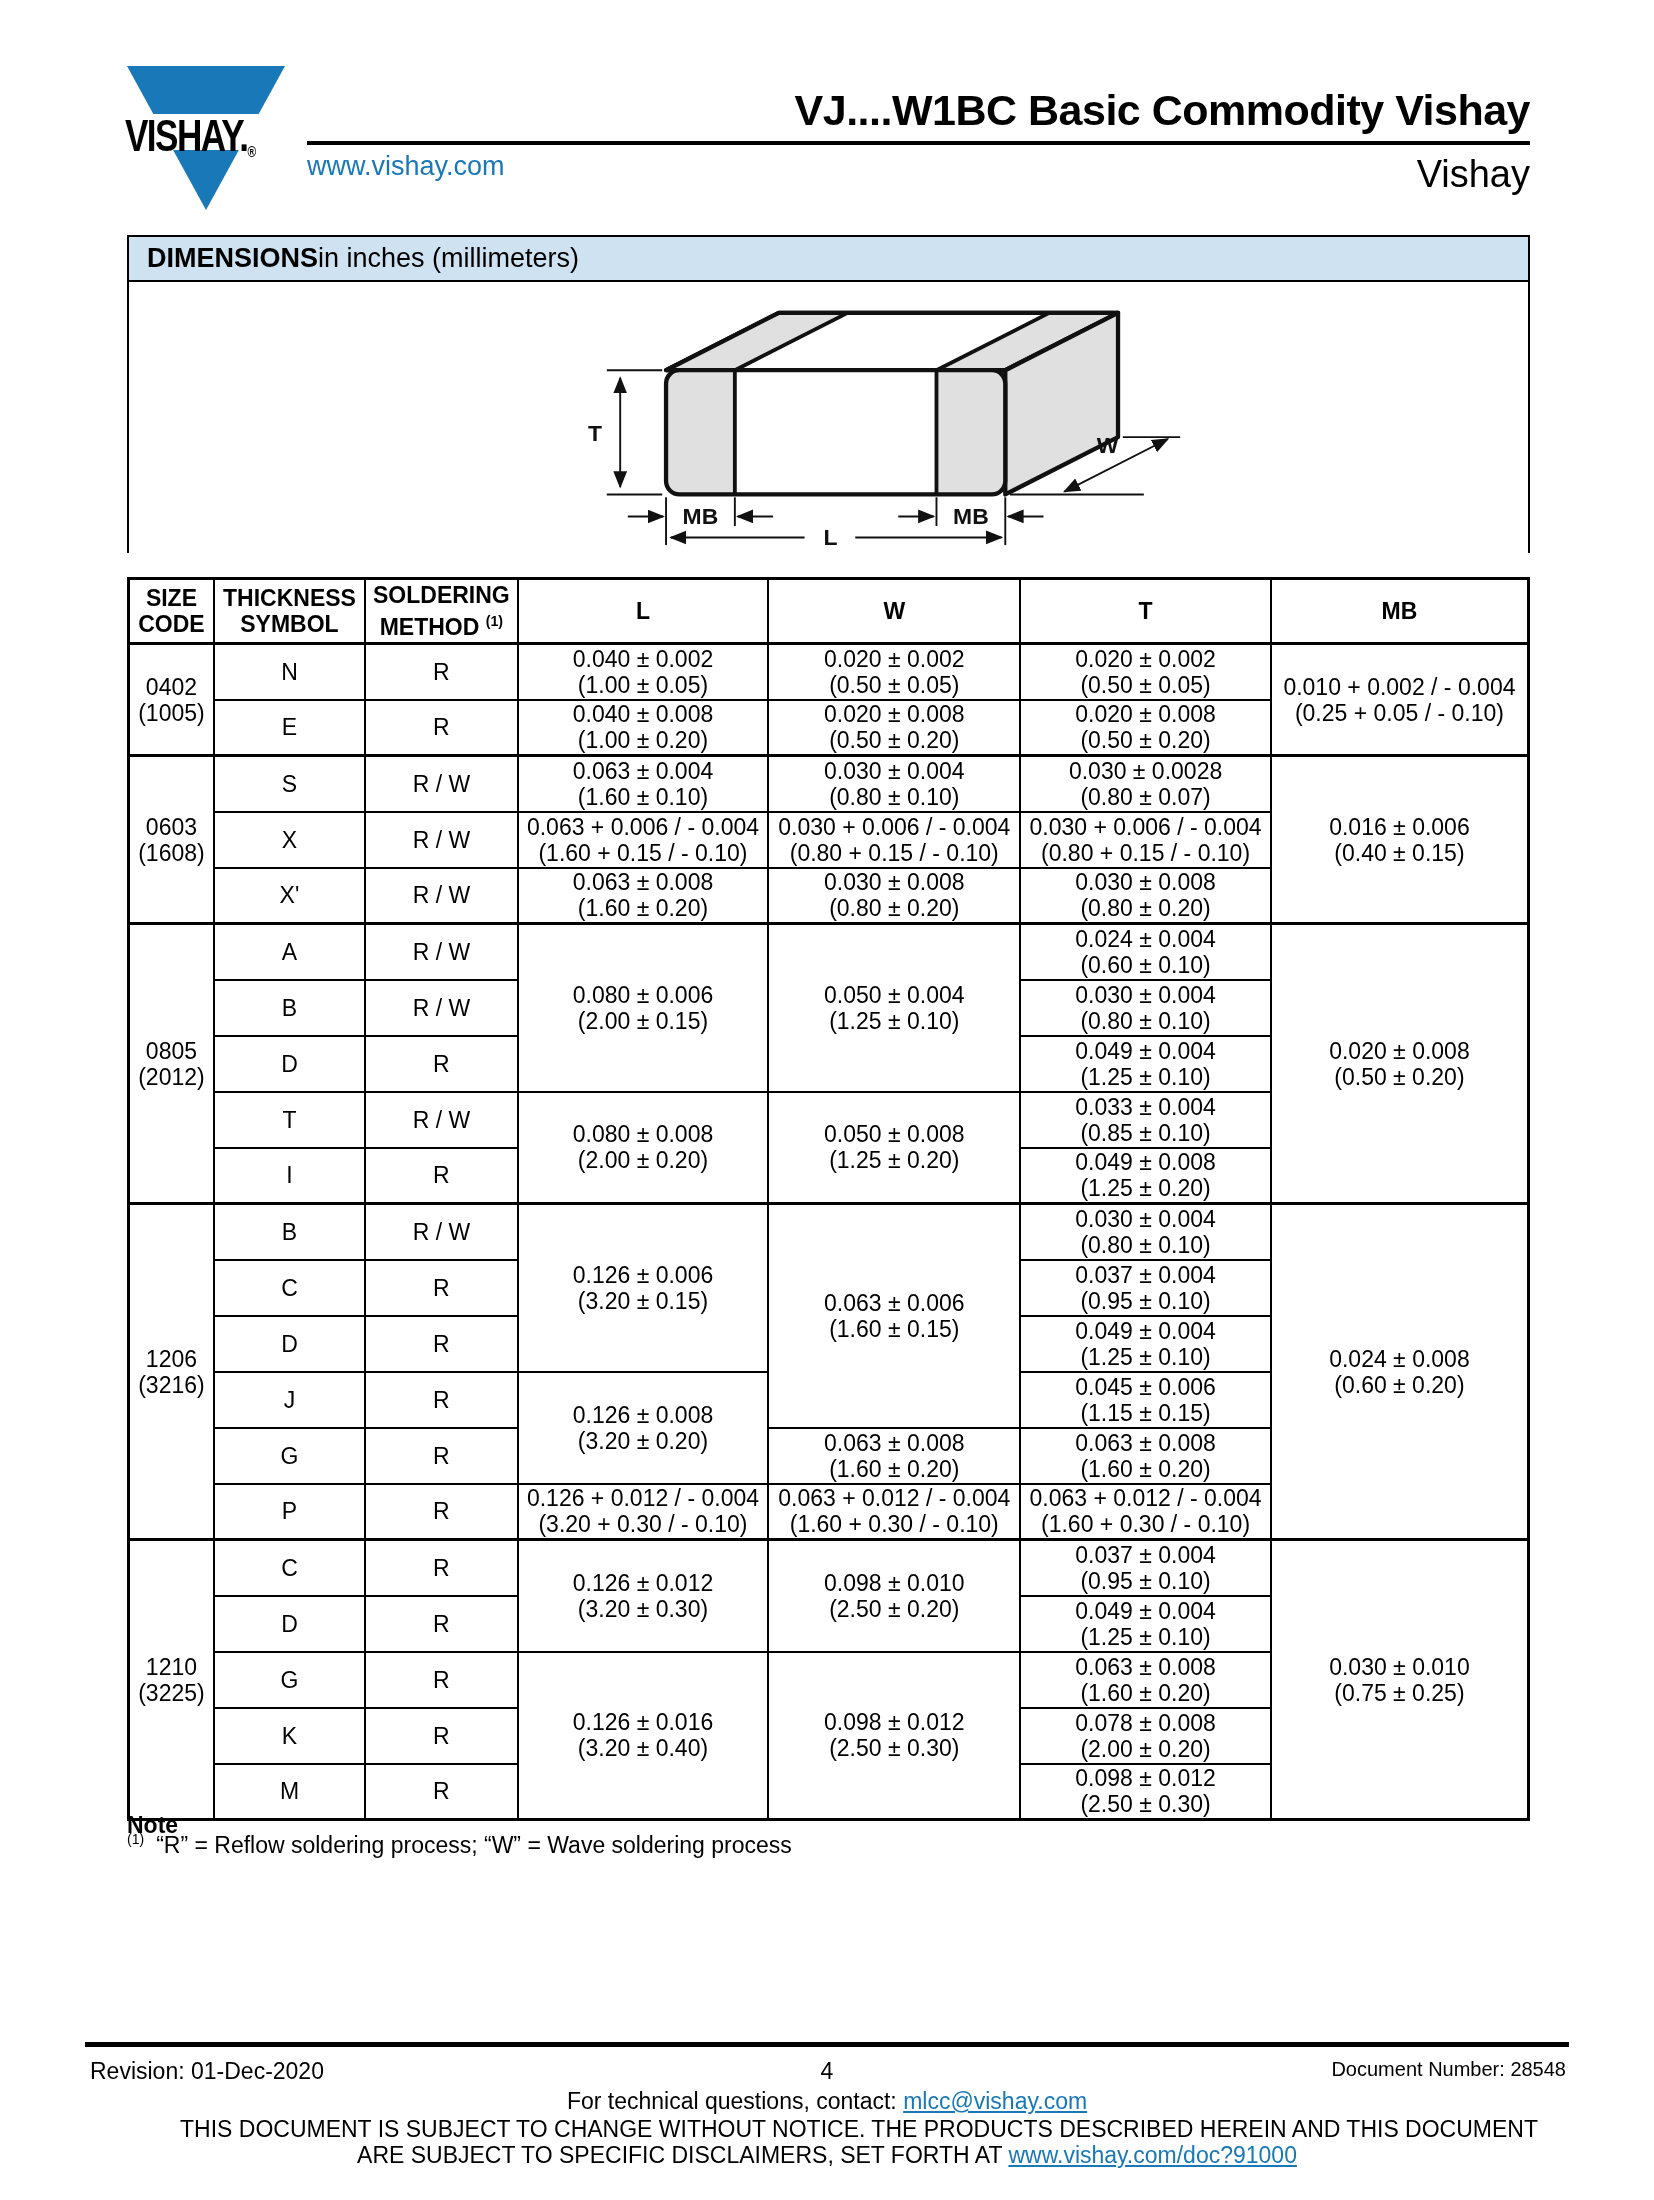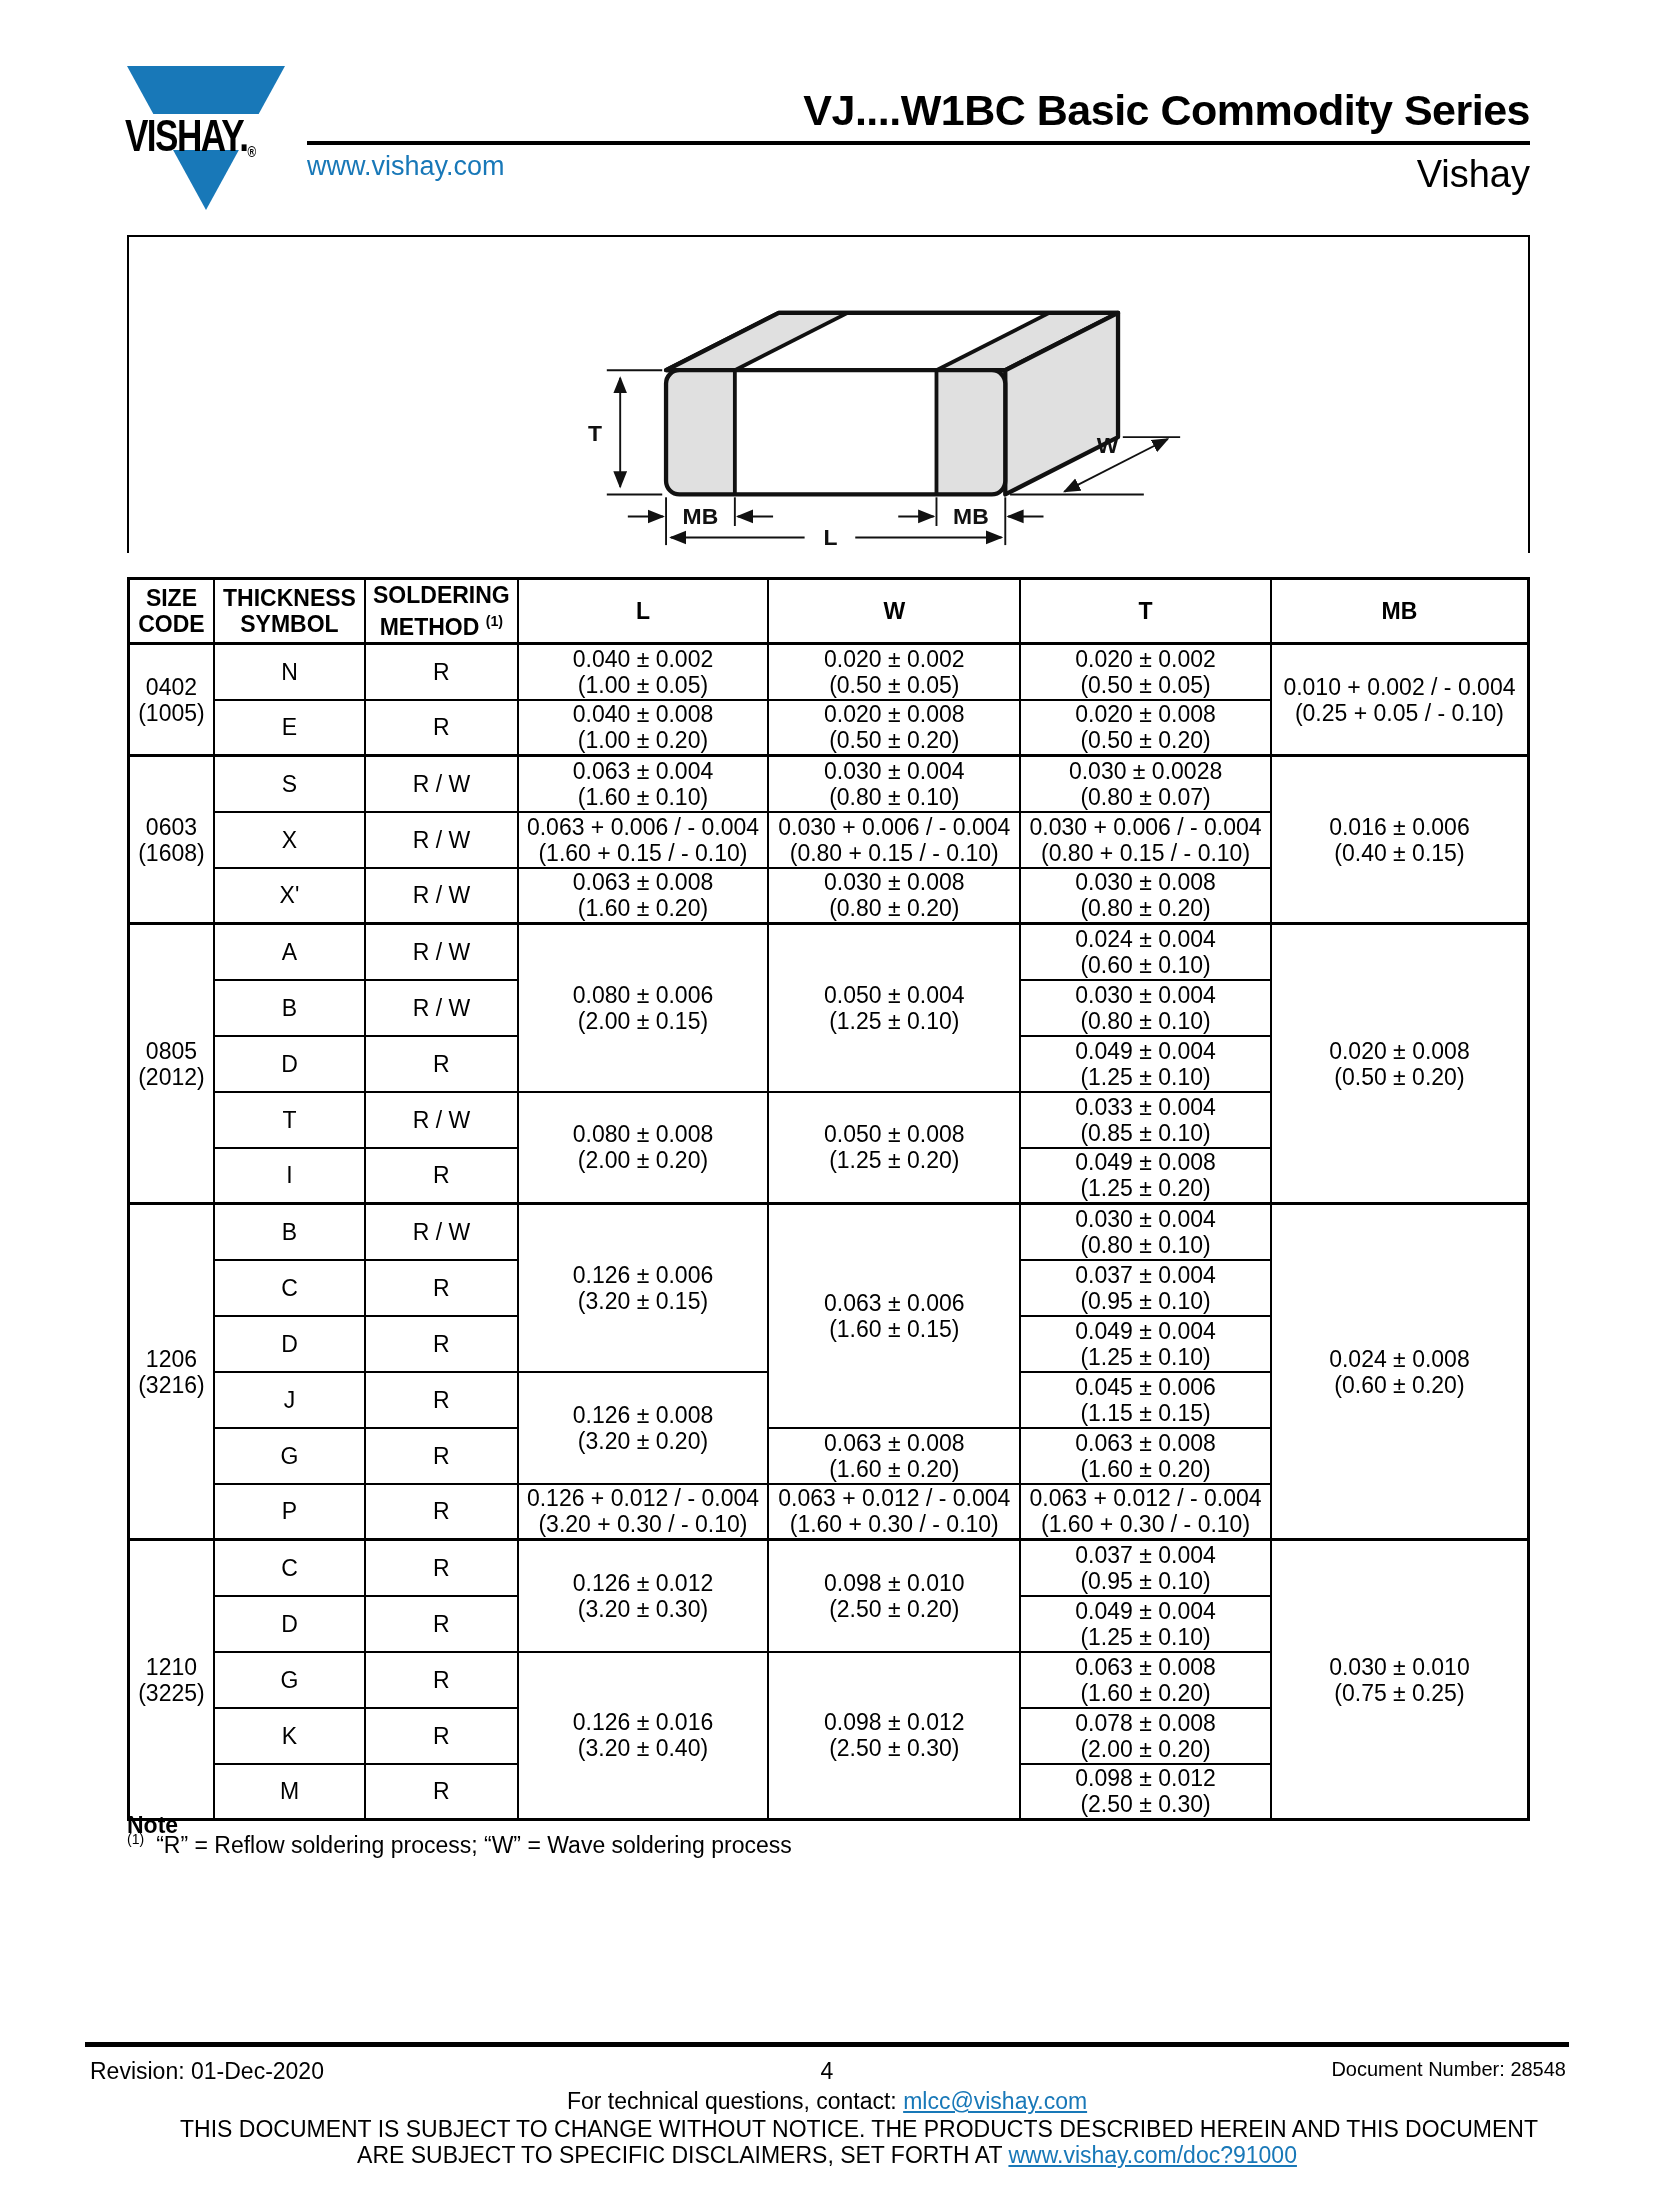--- a/index.html
+++ b/index.html
@@ -53,26 +53,30 @@
 </style>
 </head>
 <body>
 
 <div class="logo">
   <div class="tri"></div>
   <div class="band"></div>
   <div class="word"><span>VISHAY.</span><span class="reg">®</span></div>
 </div>
 
-<div class="doc-title">VJ....W1BC Basic Commodity Series</div>
+<div class="doc-title">VJ....W1BC Basic Commodity Vishay</div>
 <div class="header-rule"></div>
 <a class="site-link">www.vishay.com</a>
 <div class="brand-right">Vishay</div>
 
 <div class="panel">
+  <div class="panel-bar">
+    <span class="hb">DIMENSIONS</span>
+      <span> in inches (millimeters)</span>
+  </div>
 
   <svg class="diagram" width="709" height="258" viewBox="0 0 740 270">
     <defs>
       <marker id="ah" viewBox="0 0 10 8" refX="9" refY="4" markerWidth="9" markerHeight="7.5" orient="auto-start-reverse">
         <path d="M0,0 L10,4 L0,8 z" fill="#111"></path>
       </marker>
       <clipPath id="frontClip">
           <rect x="200" y="85" width="355" height="130" rx="14"></rect>
         </clipPath>
     </defs>

